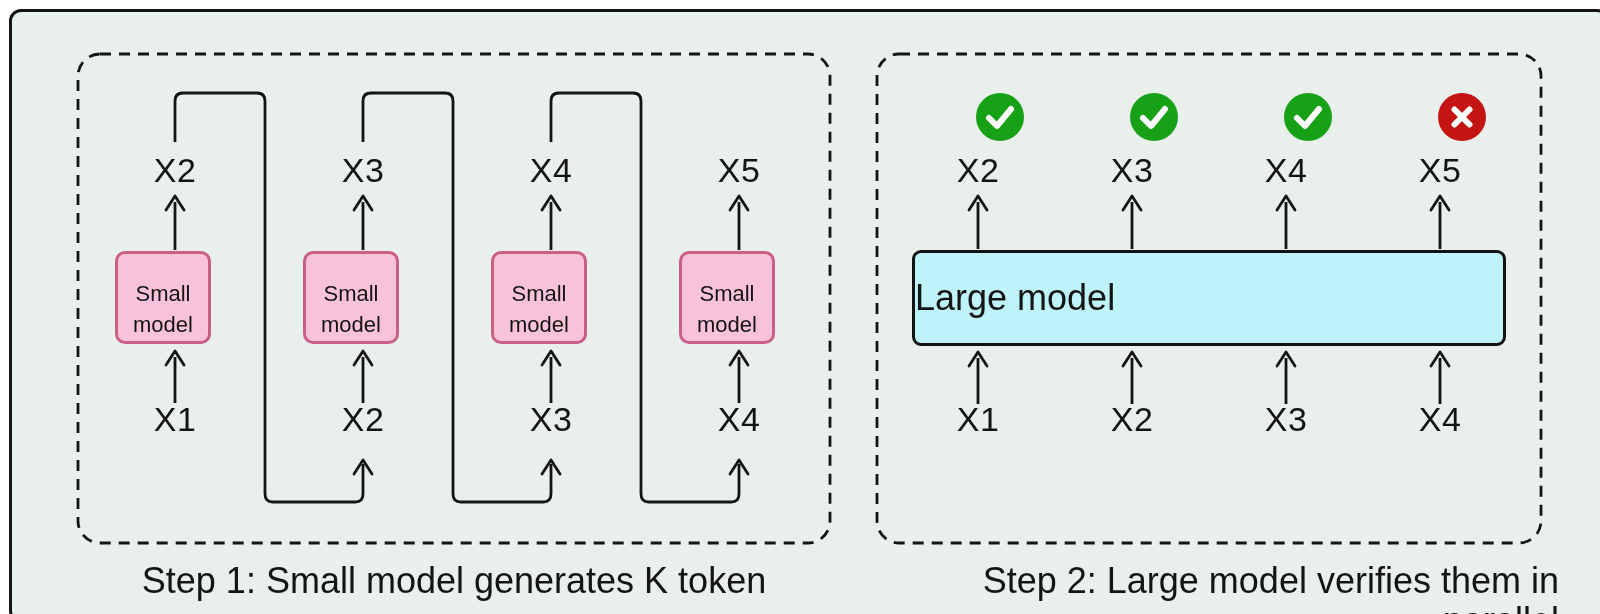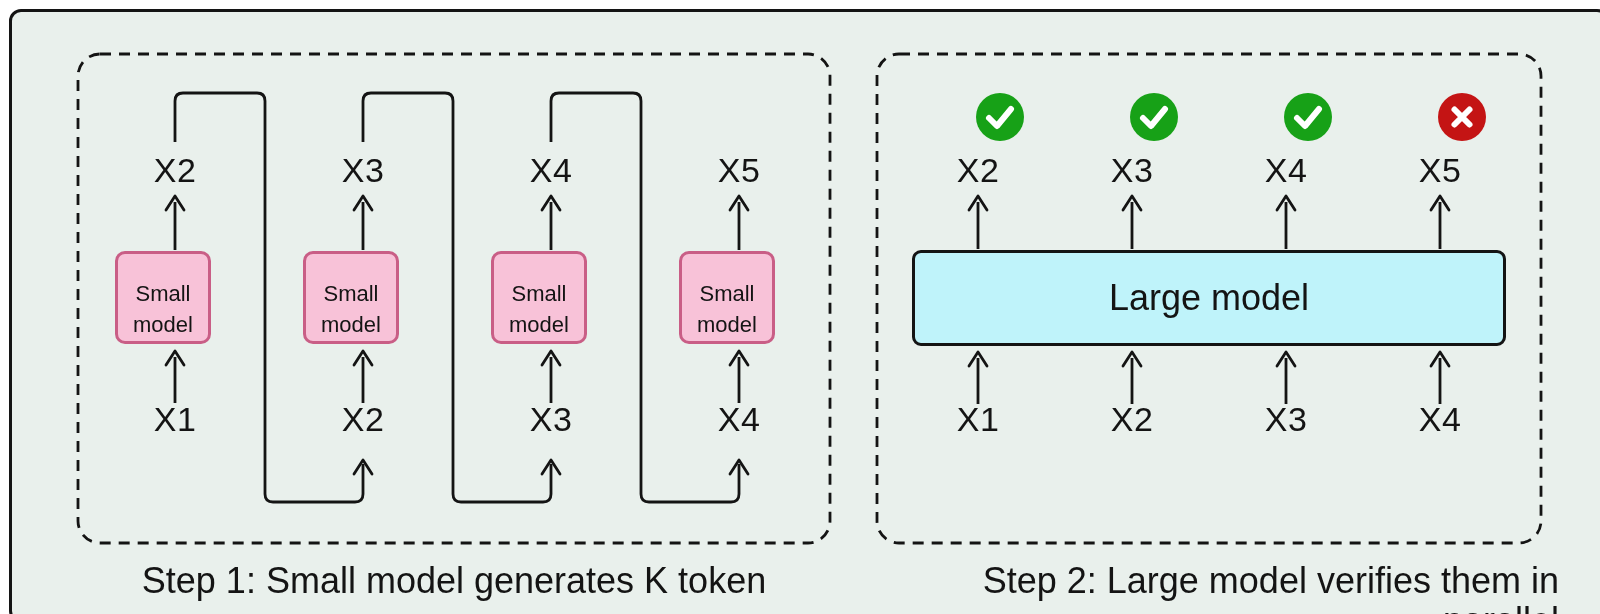--- a/index.html
+++ b/index.html
@@ -25,21 +25,21 @@
     border:3px solid var(--small-model-border,#C95E86);
     border-radius:10px;
     display:flex;align-items:flex-end;justify-content:center;
   }
   .small-box span{display:block;width:80px;text-align:center;font-size:22px;line-height:1.4;color:var(--text,#141414);}
   .large-box{
     width:594px;height:96px;box-sizing:border-box;
     background:var(--large-model-fill,#BFF3FA);
     border:3px solid var(--line,#141414);
     border-radius:9px;
-    display:flex;align-items:center;justify-content:center;
+    display:flex;align-items:center;
     font-size:36px;color:var(--text,#141414);
   }
   .verdict{width:48px;height:48px;}
   .verdict .ok{fill:var(--check-green,#17A117);}
   .verdict .bad{fill:var(--cross-red,#C41414);}
   .verdict .glyph{fill:none;stroke:#ffffff;stroke-width:6;stroke-linecap:round;stroke-linejoin:round;}
   .caption{
     width:700px;height:40px;line-height:40px;text-align:center;
     font-size:36px;color:var(--text,#141414);
   }

